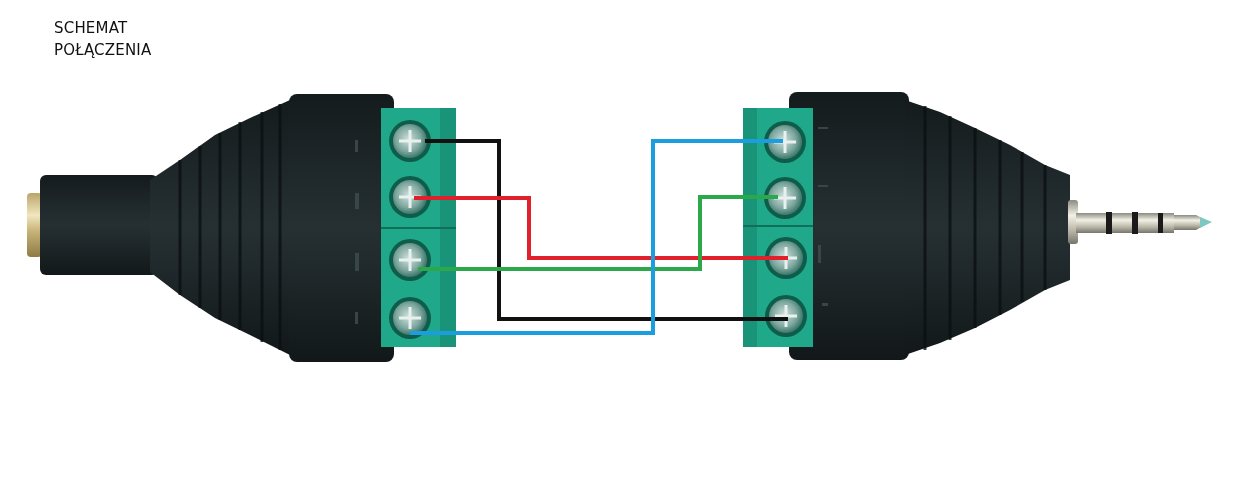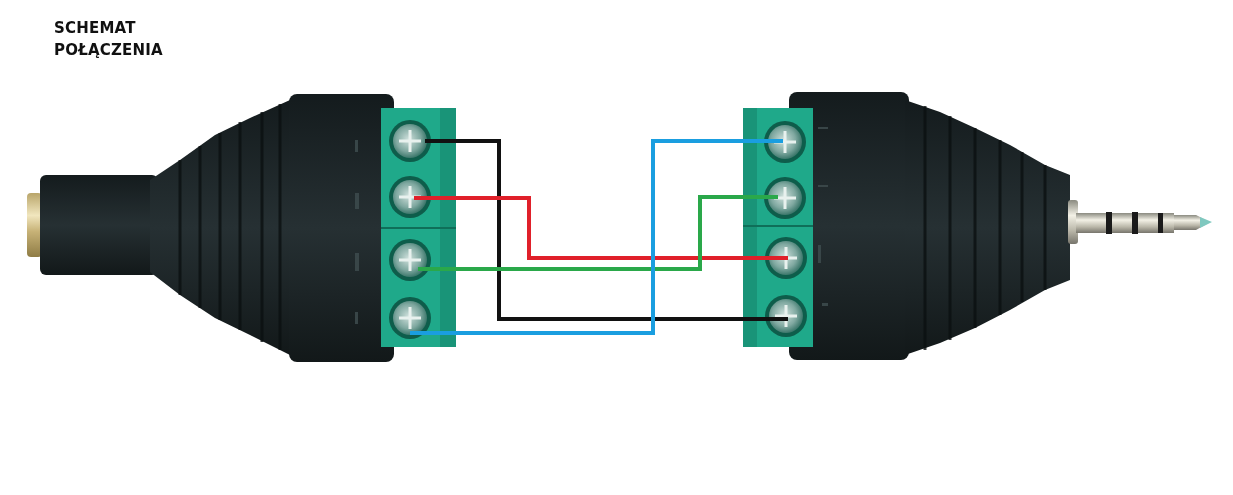--- a/index.html
+++ b/index.html
@@ -1,17 +1,17 @@
 <!DOCTYPE html>
 <html><head>
 <meta charset="utf-8">
 <style>
   html, body { margin:0; padding:0; background:#ffffff; }
   body { width:1233px; height:495px; position:relative; overflow:hidden; font-family:"DejaVu Sans", sans-serif; }
-  .title { position:absolute; left:54px; top:17px; font-weight:bold; font-size:15px; line-height:22px; color:#111; letter-spacing:0.2px; }
+  .title { position:absolute; left:54px; top:17px; font-weight:normal; font-size:15px; line-height:22px; color:#111; letter-spacing:0.2px; }
   .title div { white-space:nowrap; }
   svg.scene { position:absolute; left:0; top:0; }
 </style>
 </head>
 <body>
 
 <div class="title">
   <div>SCHEMAT</div>
   <div>POŁĄCZENIA</div>
 </div>

